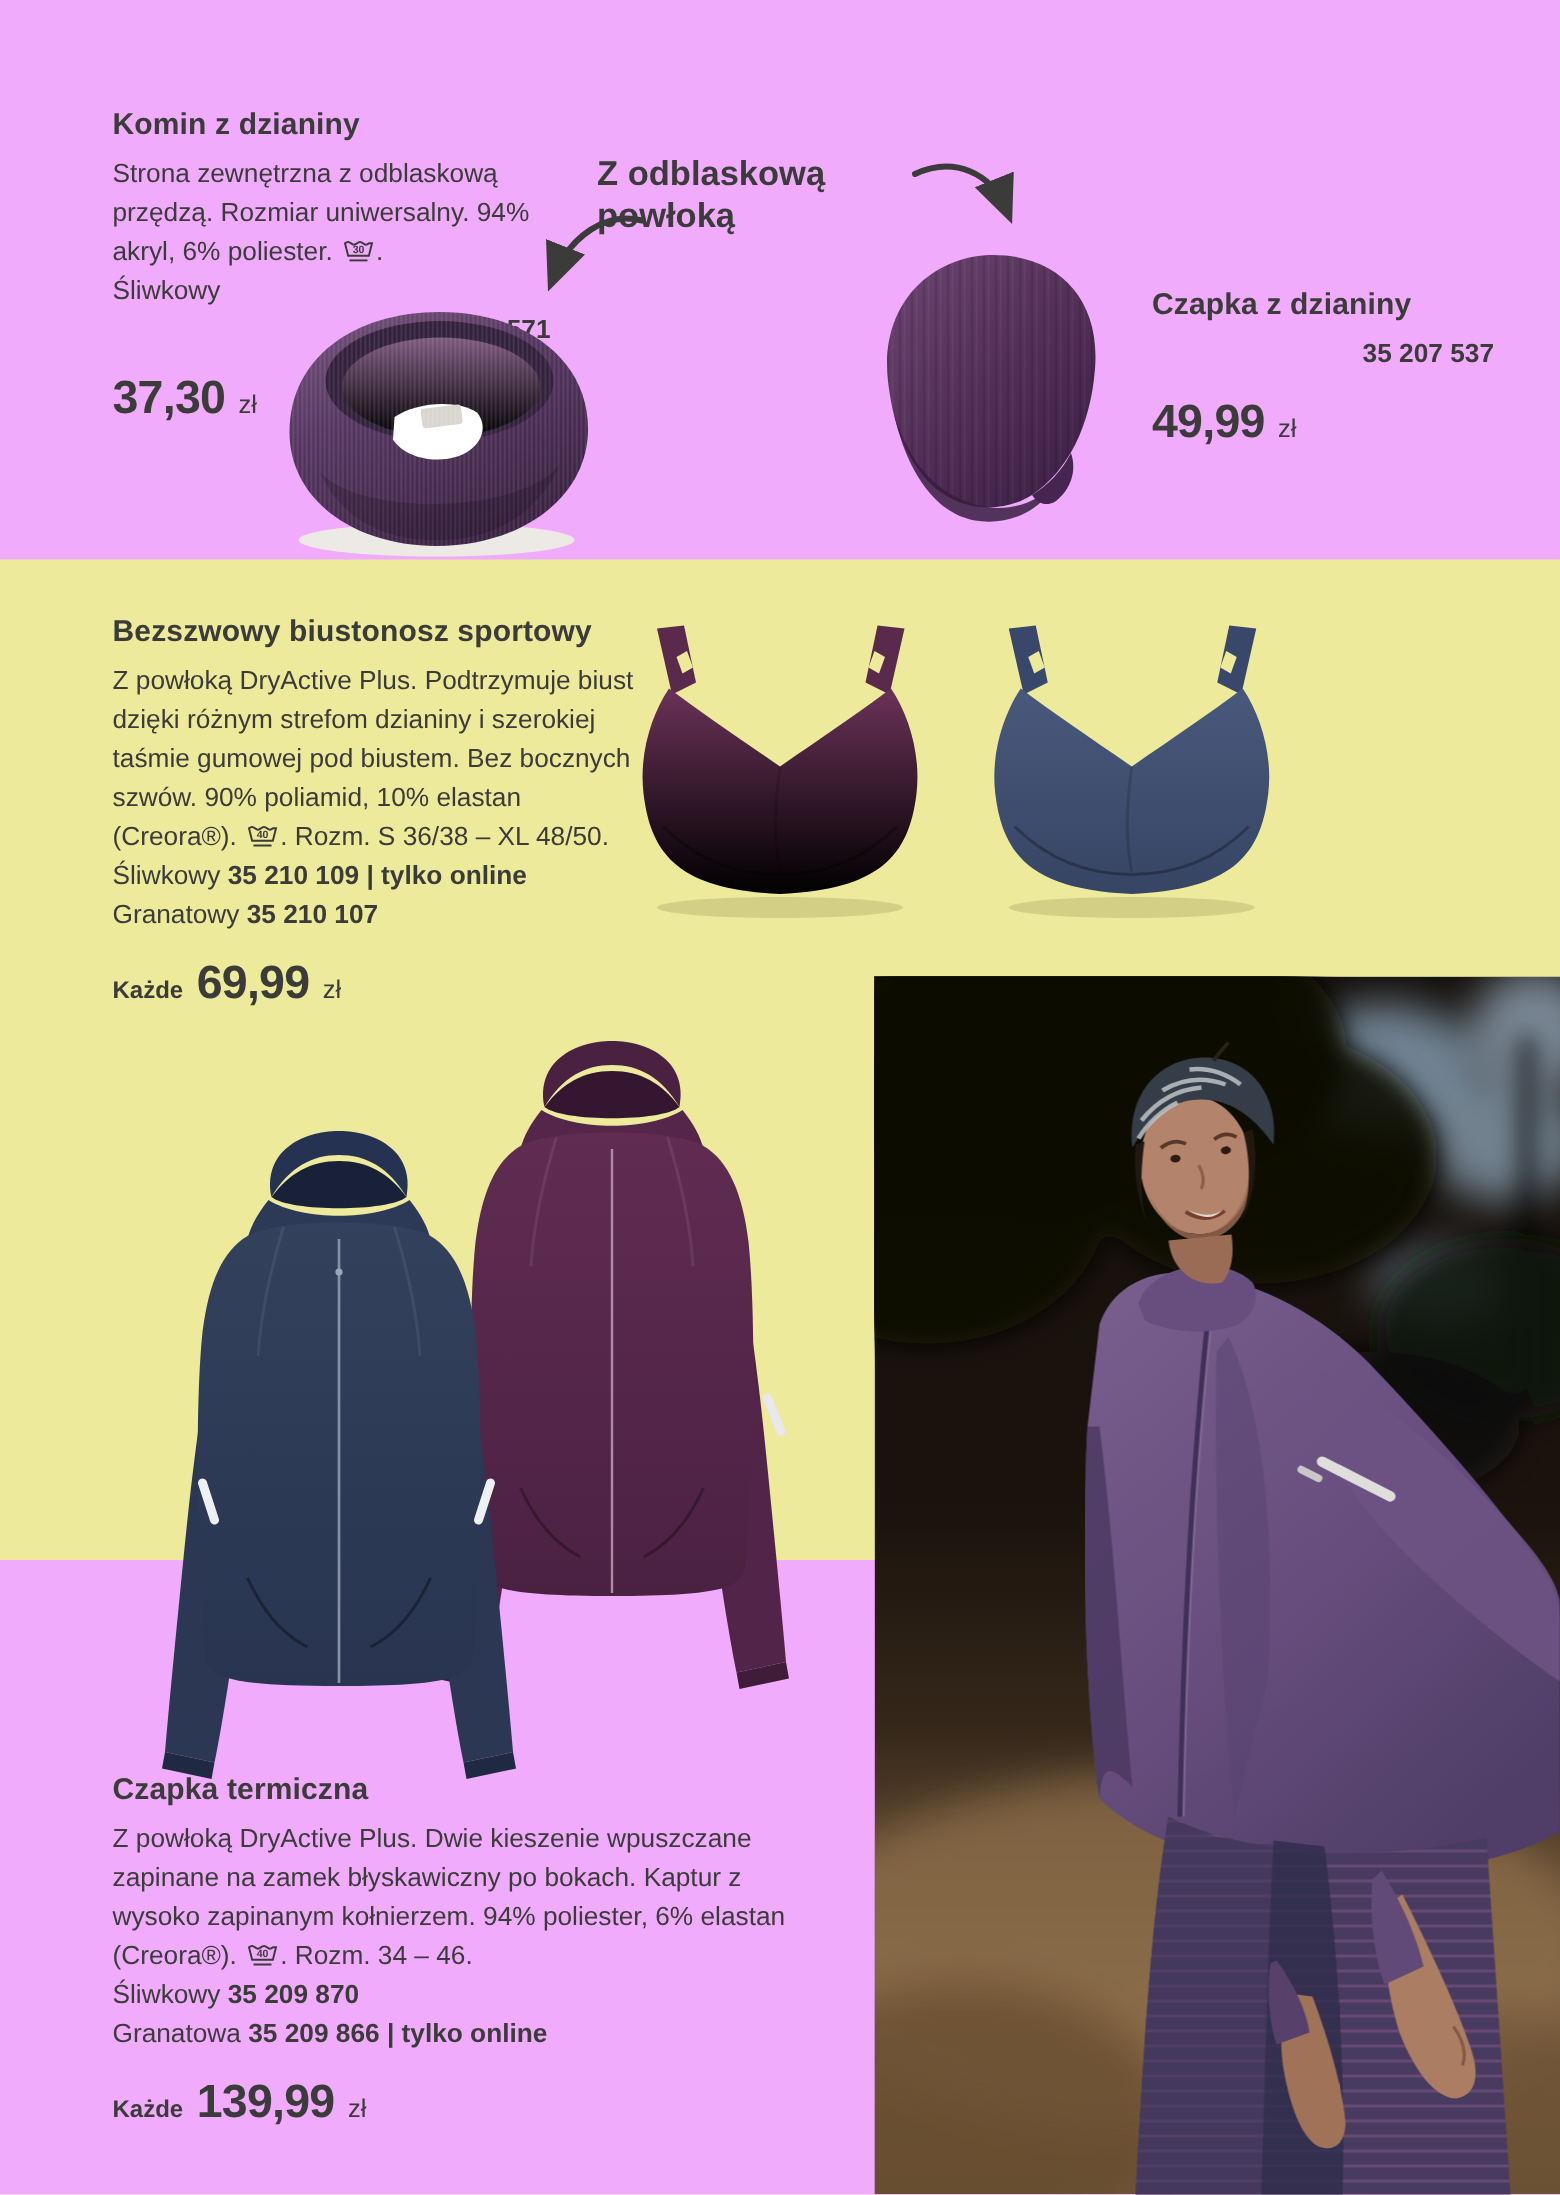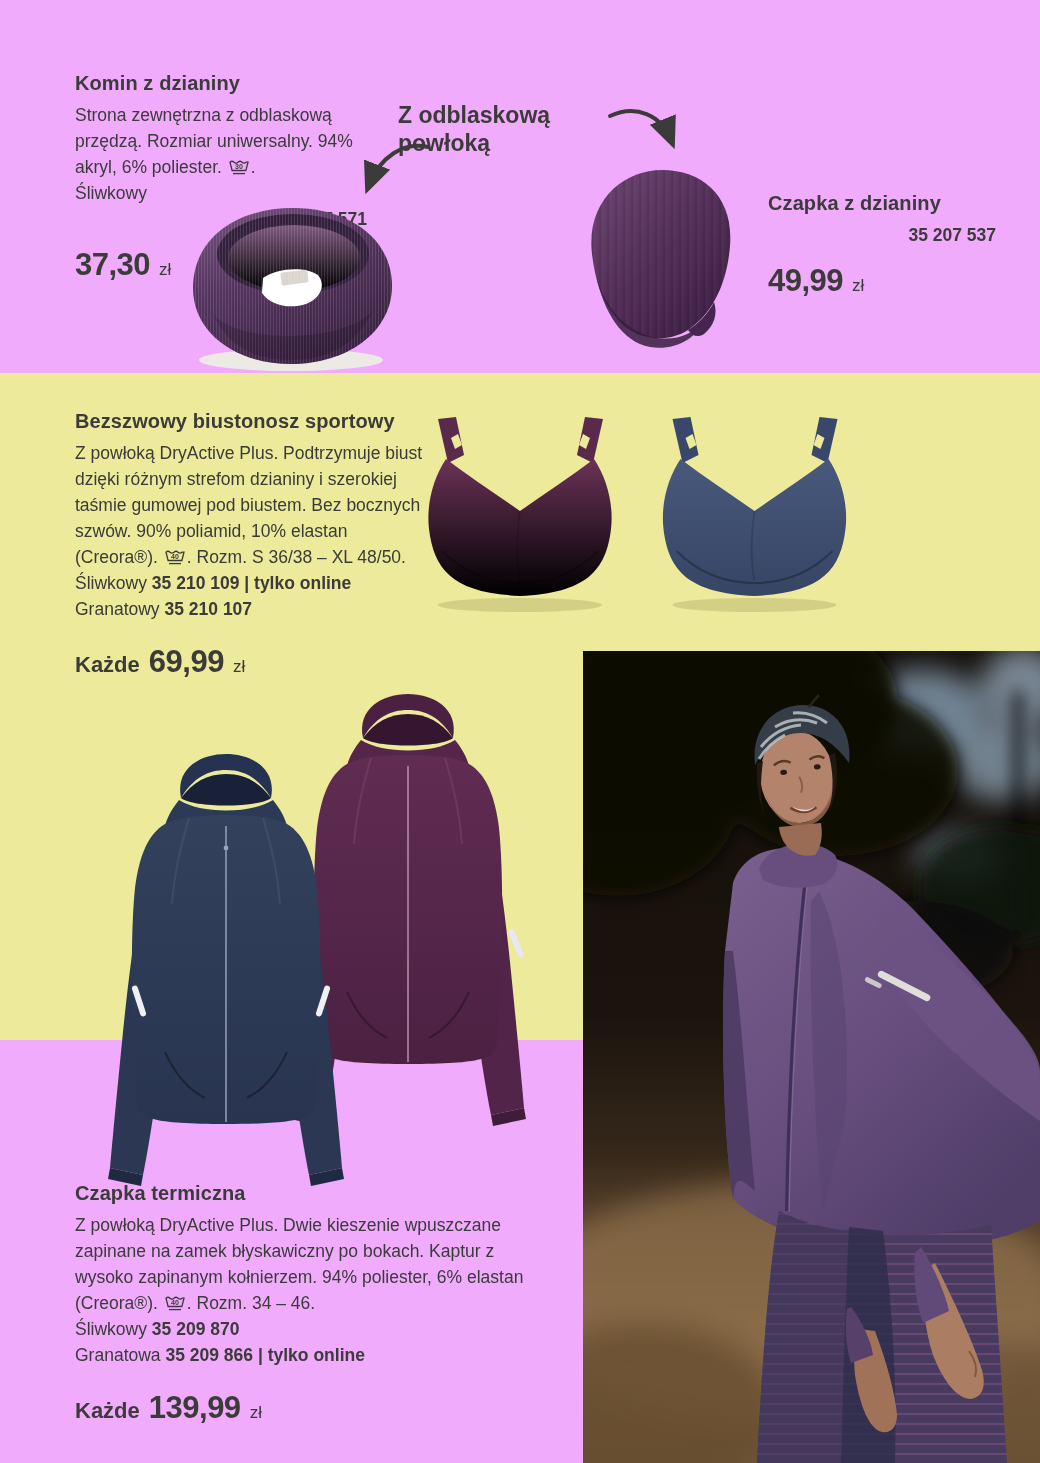--- a/index.html
+++ b/index.html
@@ -7,21 +7,21 @@
           font-family:"Liberation Sans",sans-serif;color:#3b3b39;}
   .band{position:absolute;left:0;top:373px;width:1040px;height:667px;background:#edea9b;}
   .block{position:absolute;}
   .title{font-size:20px;font-weight:bold;margin:0 0 7px 0;letter-spacing:.1px;}
   .desc{font-size:17.5px;line-height:26px;margin:0;}
   .color-line{font-size:17.5px;line-height:26px;}
   .article-line{font-size:17.5px;line-height:26px;font-weight:bold;text-align:right;}
   .variant-line{font-size:17.5px;line-height:26px;}
   .variant-line b{font-weight:bold;}
   .price-row{margin-top:15px;display:flex;align-items:baseline;gap:9px;}
-  .price-prefix{font-size:22px;font-weight:bold;margin-top:15px;}
+  .price-prefix{font-size:16px;font-weight:bold;margin-top:15px;}
   .price{font-size:31px;font-weight:bold;letter-spacing:-.5px;}
   .currency{font-size:17px;font-weight:normal;}
   .callout{position:absolute;left:398px;top:101px;width:200px;
            font-size:23px;line-height:28px;font-weight:bold;}
   .wash{display:inline-block;width:22px;height:17px;vertical-align:-3px;margin:0 1px;}
   .imgbox{position:absolute;}
   .photo{position:absolute;left:583px;top:651px;width:457px;height:812px;overflow:hidden;}
 </style>
 </head>
 <body>

